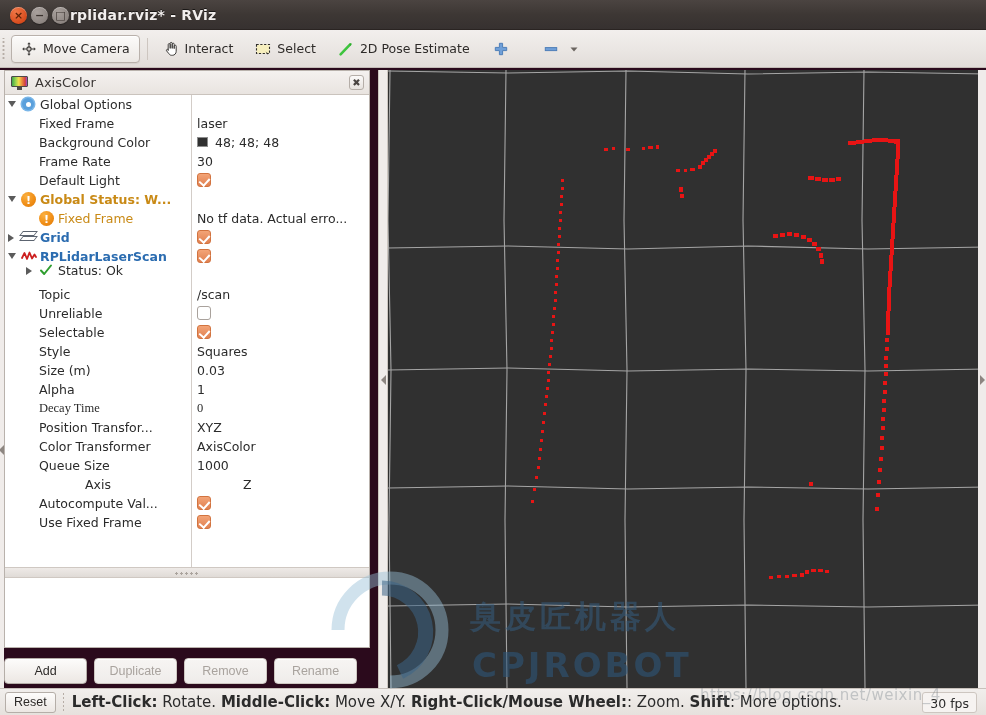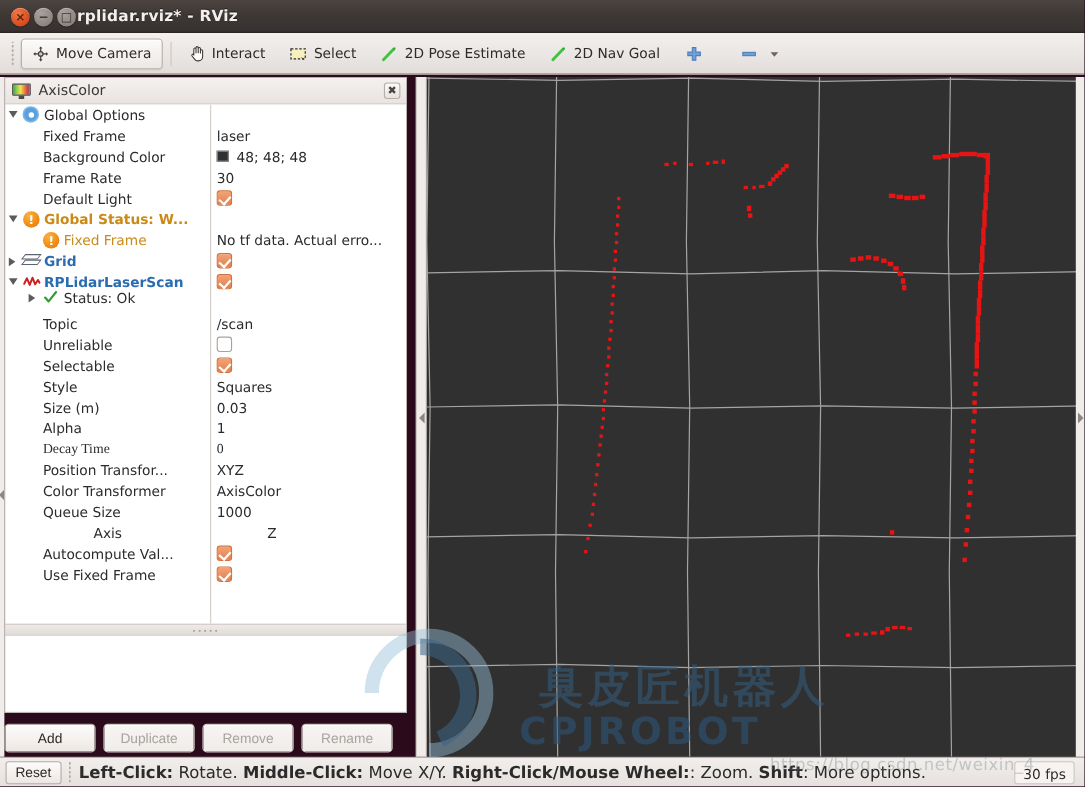--- a/index.html
+++ b/index.html
@@ -35,21 +35,21 @@
     color:#f2efee; font-size:14px; font-weight:bold;
     text-shadow: 0 -1px 0 rgba(0,0,0,.6);
     letter-spacing:.2px;
   }
 
   
   .toolbar {
     position:absolute; left:0; top:30px; width:986px; height:38px;
     background: linear-gradient(to bottom, #f2efed 0%, #eae6e3 55%, #e2ddd9 100%);
     border-bottom:1px solid #c3bcb6;
-    display:flex; align-items:center; padding-left:8px;
+    display:flex; align-items:center; padding-left:0;
   }
   .grip { width:7px; height:22px; margin-right:4px;
           background-image: radial-gradient(circle, #b6ada6 1px, transparent 1.2px);
           background-size: 3px 4px; background-position: 2px 2px; background-repeat: repeat-y; }
   .tbtn {
     display:flex; align-items:center; gap:6px;
     height:28px; padding:0 9px; margin-right:2px;
     border:1px solid transparent; border-radius:4px;
     color:#2e2b29; font-size:12.5px; white-space:nowrap; cursor:pointer;
     background:transparent;
@@ -216,24 +216,23 @@
   .fps {
     margin-left:auto; margin-right:4px;
     font-size:12.5px; color:#2b2b2b; padding:0 7px; height:21px; line-height:21px;
     border:1px solid #cdc6c0; border-radius:3px; background:#f6f3f1;
   }
 
   
   .wm { position:absolute; left:0; top:0; width:986px; height:715px; pointer-events:none; }
   .wm-cn {
     position:absolute; left:470px; top:596px;
-    font-size:40px; font-weight:bold; letter-spacing:4px;
+    font-size:31px; font-weight:bold; letter-spacing:4px;
     color:rgba(53,92,127,.55);
     font-family:"DejaVu Sans","Liberation Sans",sans-serif;
-    margin-left:20px;
   }
   .wm-en {
     position:absolute; left:472px; top:645px;
     font-size:34px; font-weight:bold; letter-spacing:3px;
     color:rgba(45,85,120,.60);
   }
   .wm-url {
     position:absolute; left:700px; top:686px;
     font-size:15px; color:rgba(110,120,130,.35); letter-spacing:.5px;
   }
@@ -293,27 +292,20 @@
     </div>
 
     <div class="tbtn">
       <svg class="ic" viewBox="0 0 16 16">
         <path d="M2.6 13.4 L12.2 3.4" stroke="#3ec43e" stroke-width="2.6" stroke-linecap="round"></path>
         <path d="M13.6 2.2 L11 3.1 L12.8 4.9 Z" fill="#2faa2f"></path>
       </svg>
       <span>2D Pose Estimate</span>
     </div>
 
-    <div class="tbtn">
-      <svg class="ic" viewBox="0 0 16 16">
-        <path d="M2.6 13.4 L12.2 3.4" stroke="#3ec43e" stroke-width="2.6" stroke-linecap="round"></path>
-        <path d="M13.6 2.2 L11 3.1 L12.8 4.9 Z" fill="#2faa2f"></path>
-      </svg>
-      <span>2D Nav Goal</span>
-    </div>
 
     <div class="tbtn" style="padding:0 10px;">
       <svg class="ic" viewBox="0 0 16 16">
         <path d="M6.4 2.3 h3.2 v4.1 h4.1 v3.2 h-4.1 v4.1 h-3.2 v-4.1 h-4.1 v-3.2 h4.1 z" fill="#6f9fd8" stroke="#4f7fb8" stroke-width="1"></path>
       </svg>
     </div>
 
     <div class="tbtn" style="padding:0 6px; margin-left:14px;">
       <svg class="ic" viewBox="0 0 16 16">
         <rect x="2.3" y="6.6" width="11.4" height="3" fill="#6f9fd8" stroke="#4f7fb8" stroke-width="1"></rect>

